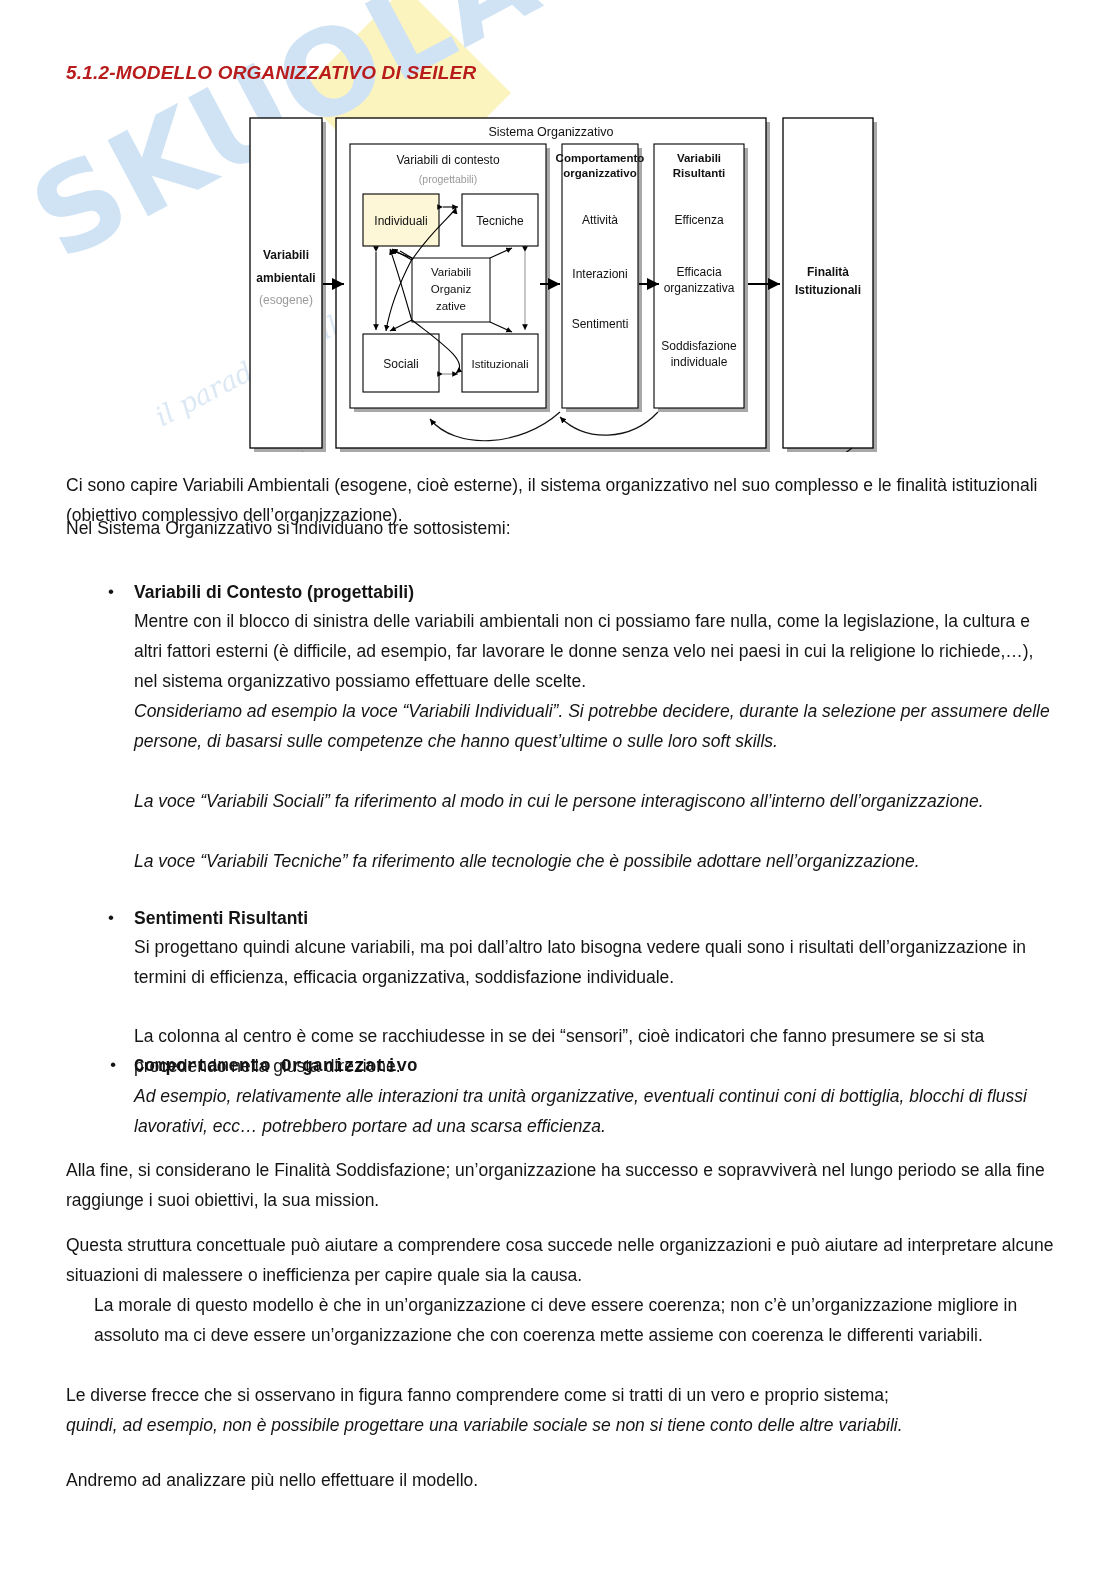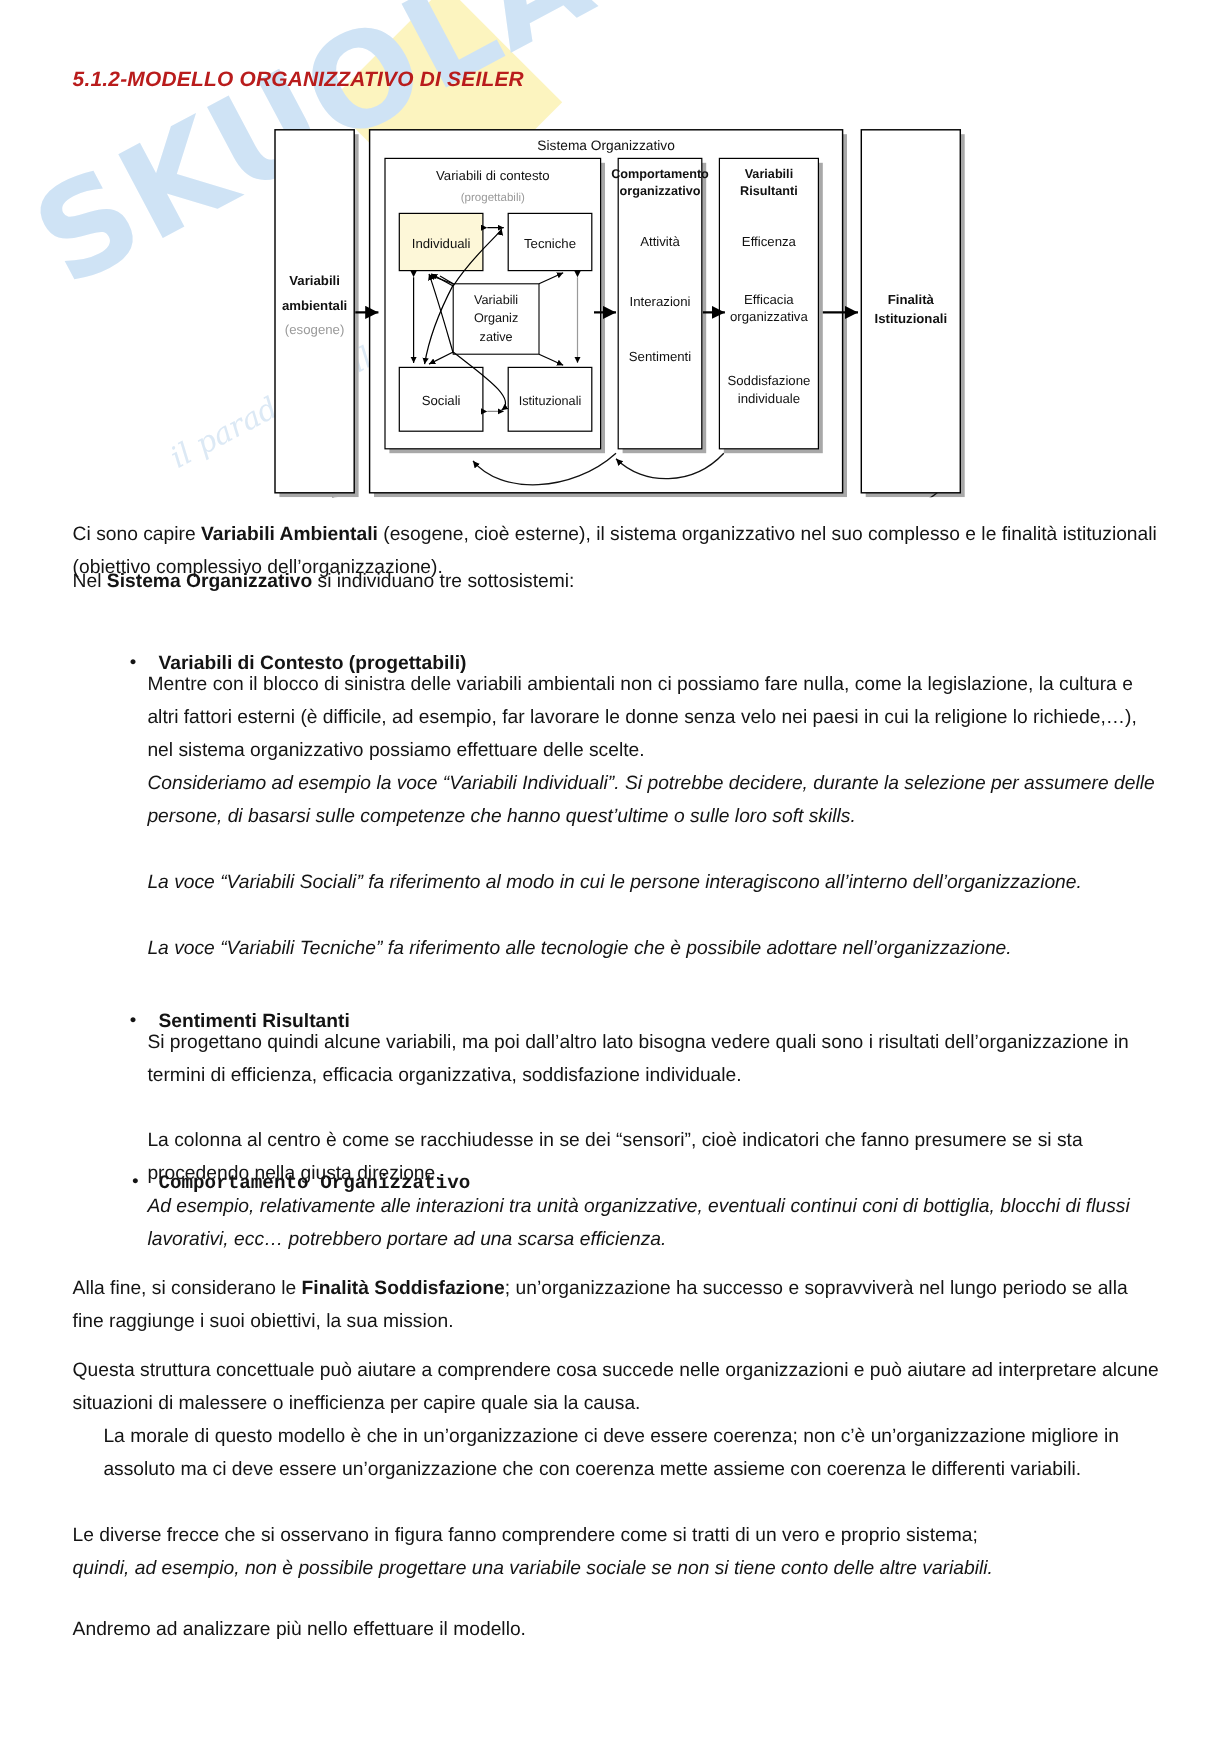--- a/index.html
+++ b/index.html
@@ -85,30 +85,30 @@
   .txt {
     position: absolute;
     font-size: 17.5px;
     line-height: 30px;
     color: #141414;
   }
   .p-block { left: 66px; width: 988px; }
   .ind     { left: 134px; width: 920px; }
   .bullet-row { left: 66px; width: 988px; }
 
-  b { font-weight: bold; }
+  b { font-weight: normal; }
   i { font-style: italic; }
 
   ul.blist {
     margin: 0; padding: 0; list-style: none;
   }
   ul.blist > li {
     position: relative;
     padding-left: 68px;
-    margin: 10px;
+    margin: 0;
   }
   ul.blist > li::before {
     content: "\2022";
     position: absolute;
     left: 42px; top: 0;
     font-size: 17px;
   }
   .li-title { font-weight: bold; }
 </style>
 </head>

